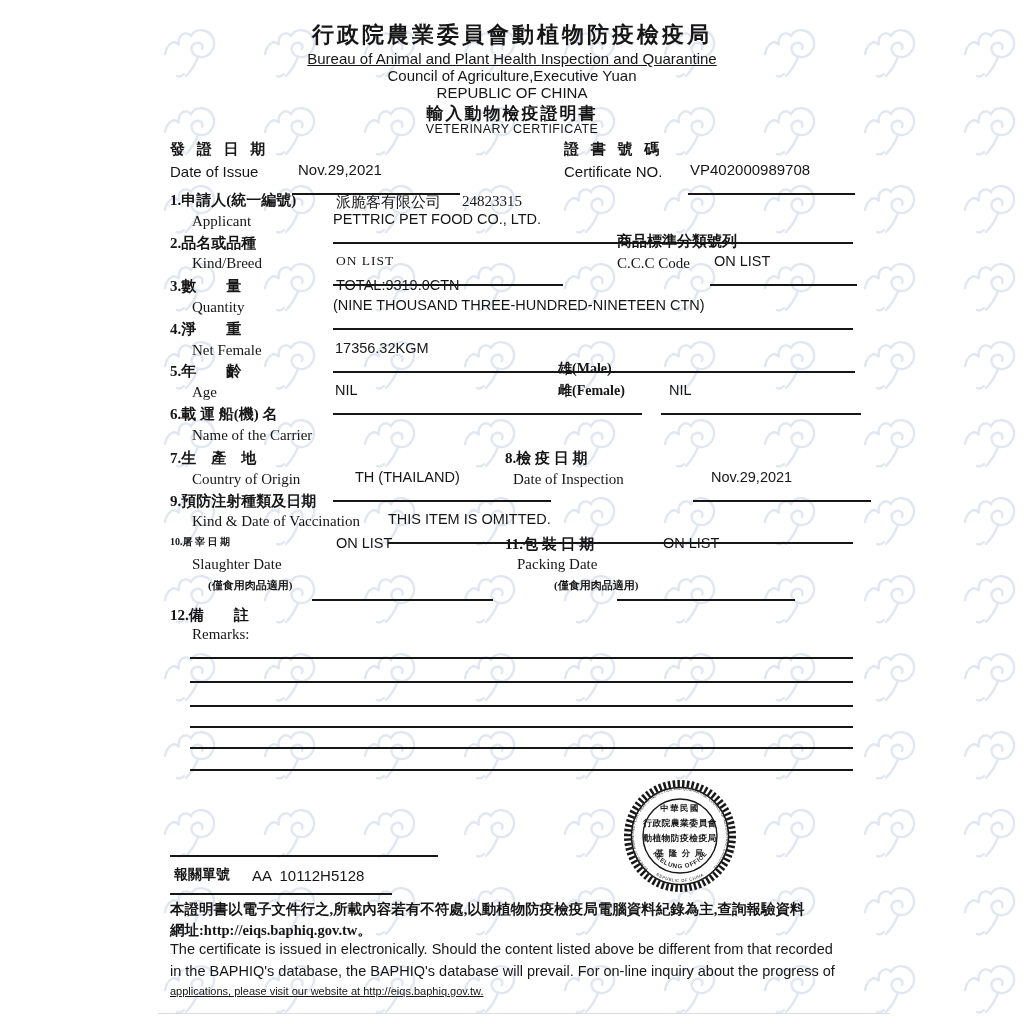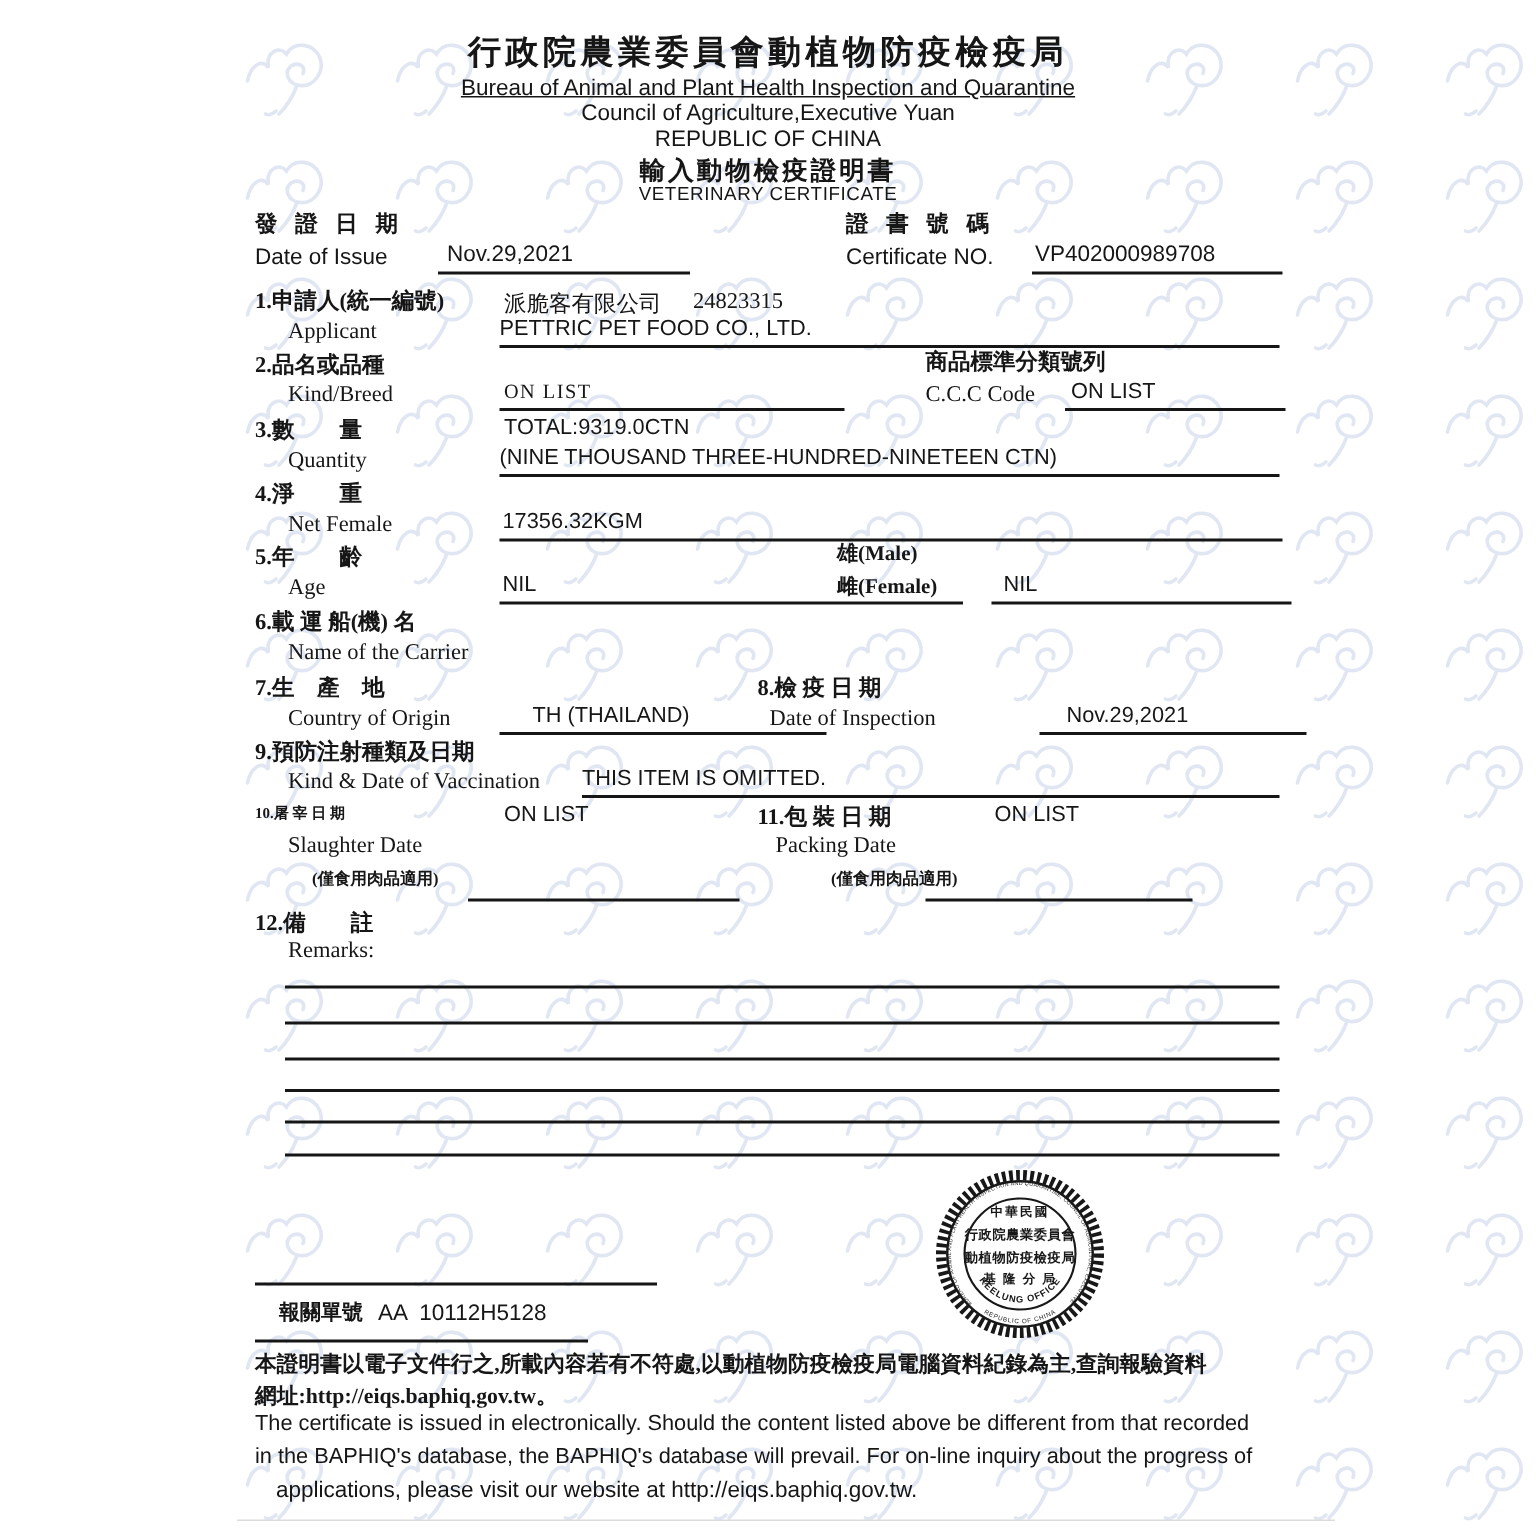--- a/index.html
+++ b/index.html
@@ -6,21 +6,21 @@
   body{
     width:1024px;height:1024px;position:relative;overflow:hidden;
     background:#ffffff;color:#161616;
     font-family:"Liberation Sans","DejaVu Sans",sans-serif;
   }
   .abs{position:absolute;white-space:nowrap;}
   .ctr{left:0;right:0;text-align:center;}
   .cnb{font-family:"Liberation Serif","DejaVu Serif",serif;font-weight:700;}
   .ser{font-family:"Liberation Serif","DejaVu Serif",serif;}
   .ens{font-family:"Liberation Sans","DejaVu Sans",sans-serif;}
-  .ul{border-bottom:2px solid #161616;padding-bottom:3px;}
+  .ul{border-bottom:2px solid #161616;padding-bottom:15px;}
   .hr{border-top:2px solid #161616;height:0;}
   .thinhr{border-top:1px solid #dcdcdc;height:0;}
   #wm-layer{position:absolute;left:0;top:0;z-index:0;}
   #content{position:absolute;left:0;top:0;width:1024px;height:1024px;z-index:1;}
   svg text{font-family:"Liberation Sans","DejaVu Sans",sans-serif;fill:#181818;}
 </style>
 </head>
 <body>
 
 <svg width="0" height="0" style="position:absolute">
@@ -244,24 +244,24 @@
     <text font-size="3.55" letter-spacing="0.2"><textPath href="#arcTop">BUREAU OF ANIMAL AND PLANT HEALTH INSPECTION AND QUARANTINE, COUNCIL OF AGRICULTURE, EXECUTIVE YUAN</textPath></text>
     <text font-size="4.2" letter-spacing="0.5"><textPath href="#arcBot" startOffset="50%" text-anchor="middle">REPUBLIC OF CHINA</textPath></text>
     <text font-size="6.2" letter-spacing="0.7" font-weight="bold"><textPath href="#arcKee" startOffset="50%" text-anchor="middle">KEELUNG OFFICE</textPath></text>
     <text x="0" y="-25.5" text-anchor="middle" font-size="8.4" letter-spacing="1.5" font-weight="bold">中華民國</text>
     <text x="0" y="-10" text-anchor="middle" font-size="8.8" letter-spacing="0.4" font-weight="bold">行政院農業委員會</text>
     <text x="0" y="5" text-anchor="middle" font-size="8.8" letter-spacing="0.4" font-weight="bold">動植物防疫檢疫局</text>
     <text x="0" y="19.5" text-anchor="middle" font-size="8.4" letter-spacing="1.2" font-weight="bold">基 隆 分 局</text>
   </svg>
 
   <div class="abs hr" style="left:170px;top:855px;width:268px;"></div>
-  <div class="abs cnb" style="left:174px;top:866px;font-size:14px;margin-left:12px;">報關單號</div>
+  <div class="abs cnb" style="left:174px;top:866px;font-size:14px;">報關單號</div>
   <div class="abs ens" style="left:252px;top:867px;font-size:15px;white-space:pre;">AA  10112H5128</div>
   <div class="abs hr" style="left:170px;top:893px;width:222px;"></div>
 
   <div class="abs cnb" style="left:170px;top:900px;font-size:14.5px;">本證明書以電子文件行之,所載內容若有不符處,以動植物防疫檢疫局電腦資料紀錄為主,查詢報驗資料</div>
   <div class="abs cnb" style="left:170px;top:921px;font-size:14.5px;">網址:http://eiqs.baphiq.gov.tw。</div>
   <div class="abs ens" style="left:170px;top:941px;font-size:14.5px;">The certificate is issued in electronically. Should the content listed above be different from that recorded</div>
   <div class="abs ens" style="left:170px;top:963px;font-size:14.5px;">in the BAPHIQ's database, the BAPHIQ's database will prevail. For on-line inquiry about the progress of</div>
-  <div class="abs ens" style="left:184px;top:985px;font-size:15px;">applications, please visit our website at http://eiqs.baphiq.gov.tw.</div>
+  <div class="abs ens" style="left:170px;top:985px;font-size:11px;text-decoration:underline;">applications, please visit our website at http://eiqs.baphiq.gov.tw.</div>
   <div class="abs thinhr" style="left:158px;top:1013px;width:732px;"></div>
 
 </div>
 
 </body></html>

